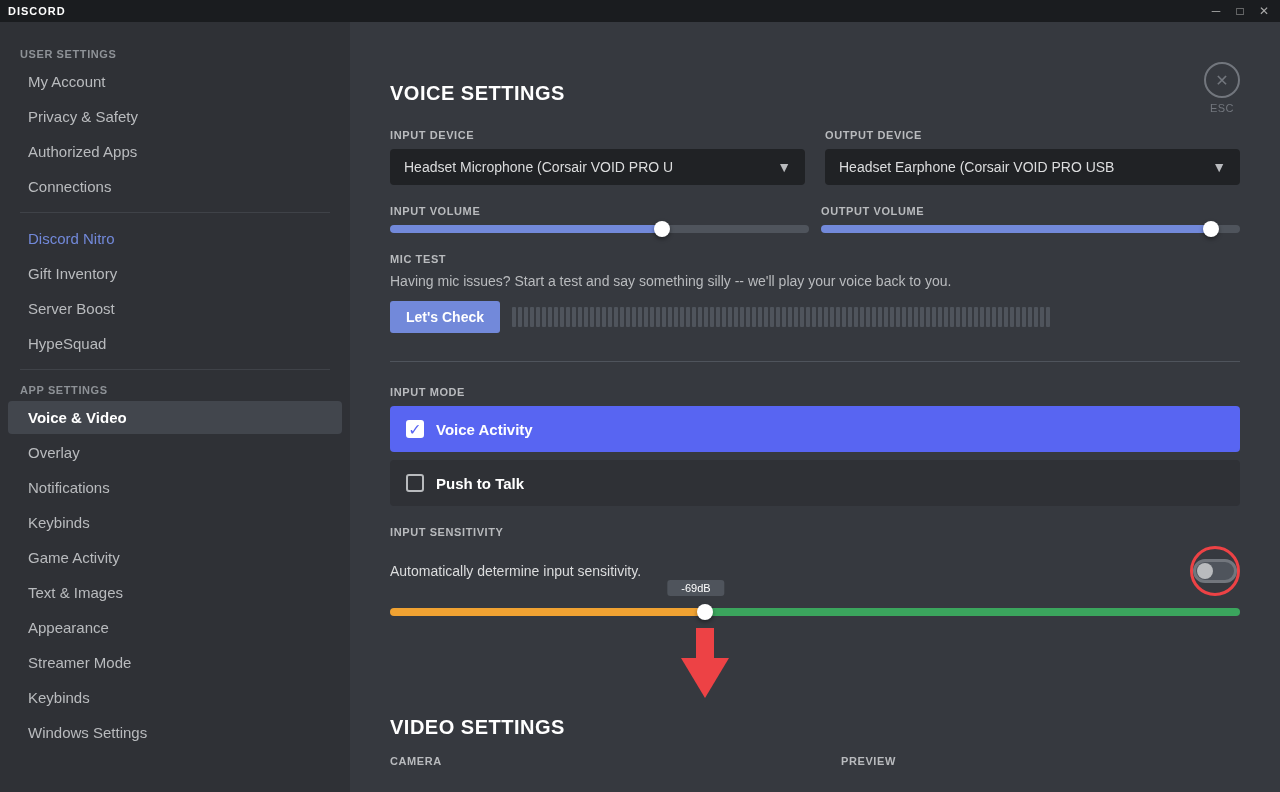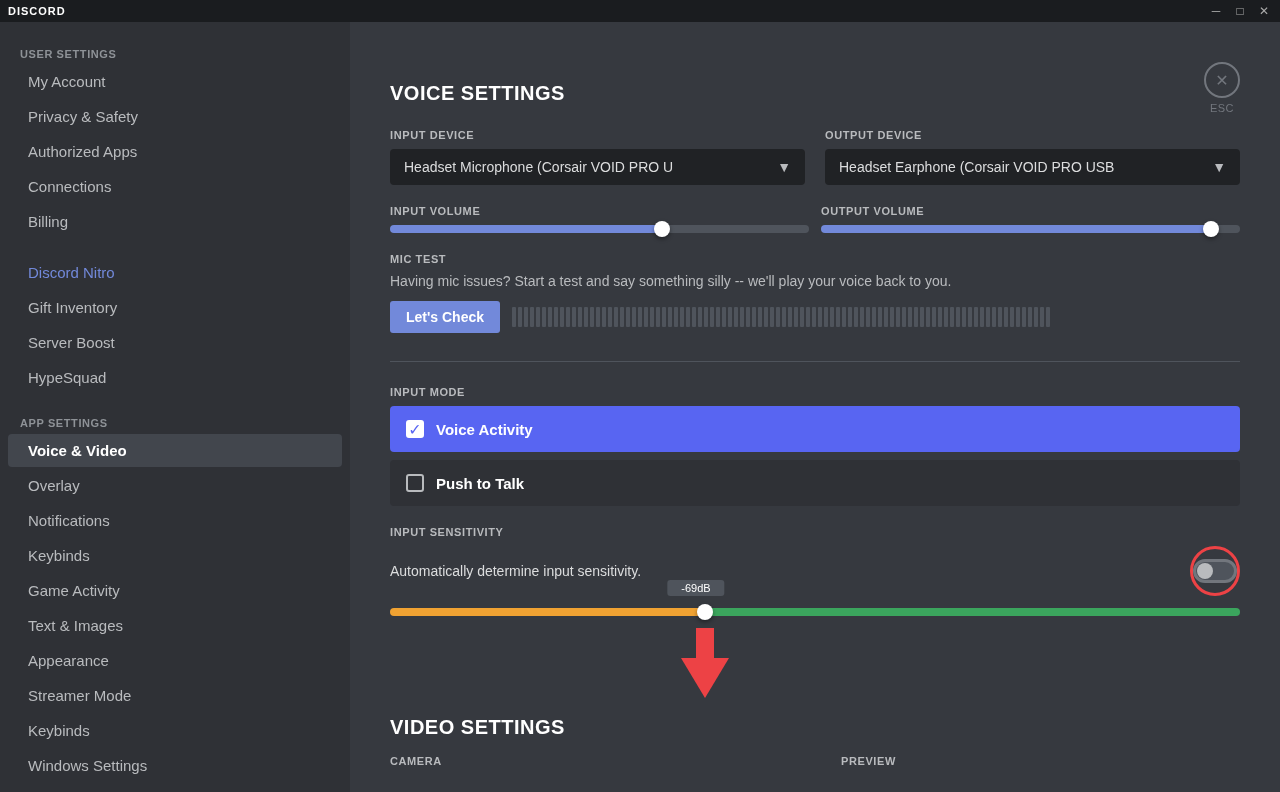--- a/index.html
+++ b/index.html
@@ -390,23 +390,20 @@
     </div>
     <div class="sidebar-item">
       <span>Privacy &amp; Safety</span>
     </div>
     <div class="sidebar-item">
       <span>Authorized Apps</span>
     </div>
     <div class="sidebar-item">
       <span>Connections</span>
     </div>
-    <div class="sidebar-item">
-      <span>Billing</span>
-    </div>
 
     <div class="sidebar-divider"></div>
 
     <div class="sidebar-item nitro">
       <span>Discord Nitro</span>
     </div>
     <div class="sidebar-item">
       <span>Gift Inventory</span>
     </div>
     <div class="sidebar-item">

